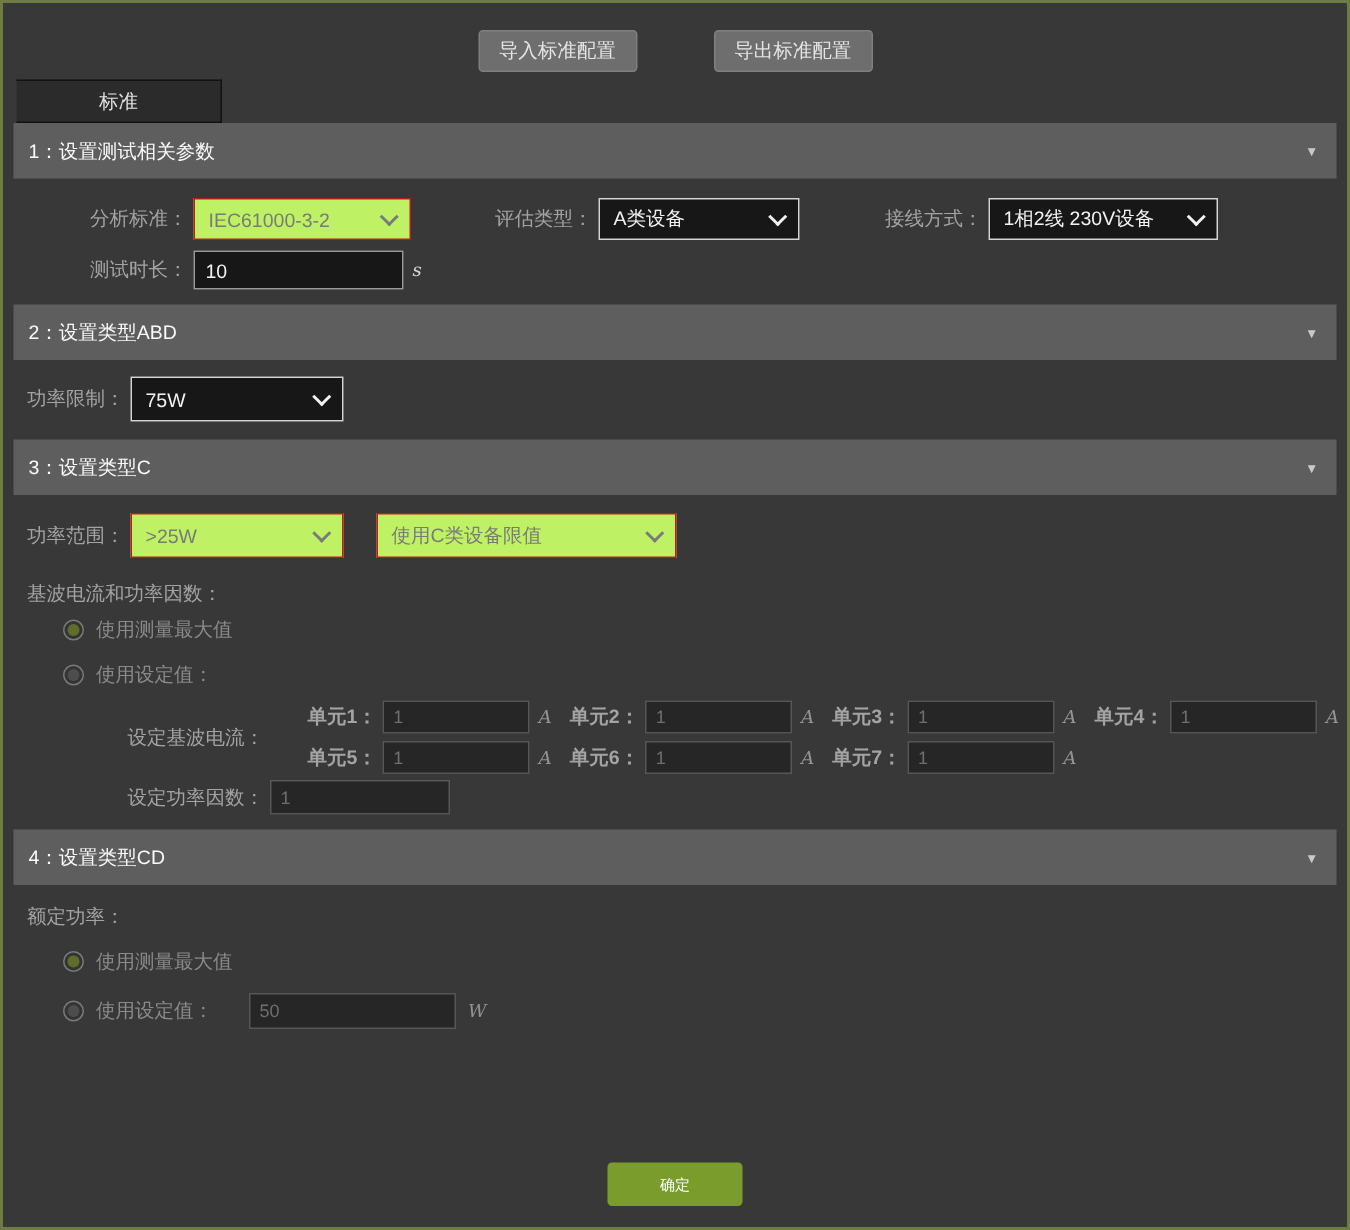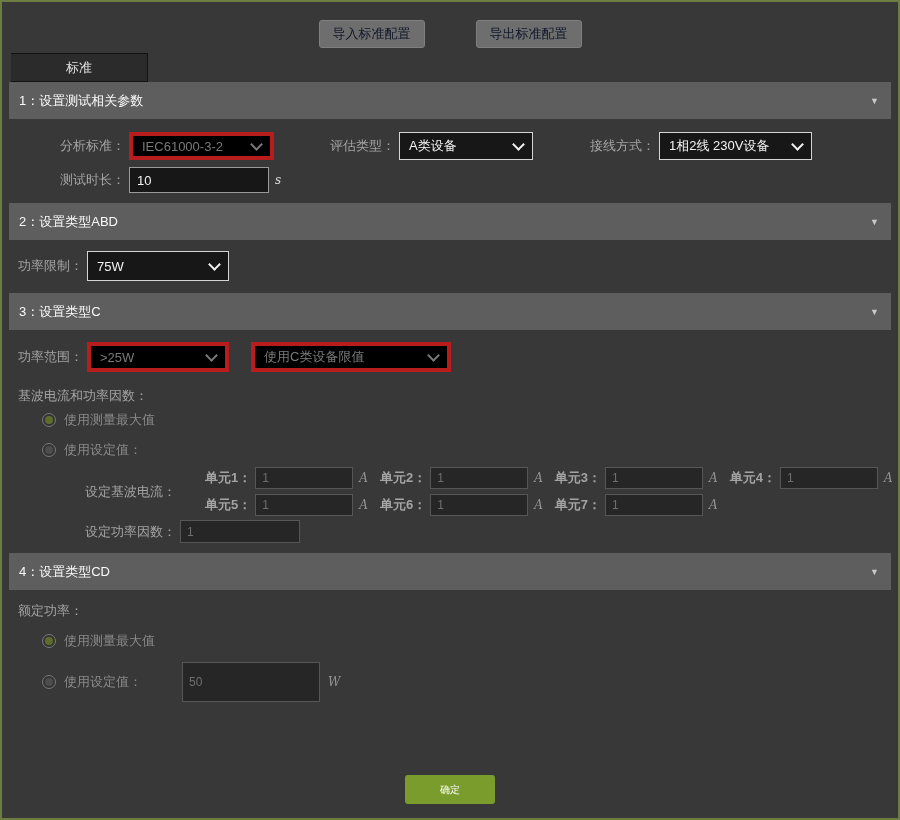--- a/index.html
+++ b/index.html
@@ -11,42 +11,42 @@
   }
   
   .titlebar{height:30px;background:#fdfdfd;display:flex;align-items:center;
     padding-left:10px;color:#1a1a1a;font-size:13px;position:relative;}
   .close-btn{position:absolute;right:0;top:0;width:37px;height:30px;background:#ebebe9;
     border:none;font-size:16px;color:#3a3a3a;cursor:pointer;line-height:30px;text-align:center;padding:0;}
   
   .wrap{padding:0 7px;}
   
   .toolbar-row{margin-top:18px;height:28px;display:flex;justify-content:center;gap:51px;}
-  .gbtn{background:#6e6e6e;color:#0f172a;border:1px solid #7f7f7f;border-radius:3px;
+  .gbtn{background:#6e6e6e;color:#e5e5e5;border:1px solid #7f7f7f;border-radius:3px;
     font-size:13px;padding:0 13px;height:28px;cursor:pointer;
     font-family:"Liberation Sans","DejaVu Sans",sans-serif;}
   
   .tabs{margin-top:5px;margin-left:2px;display:flex;height:29px;}
   .tab{width:137px;display:flex;align-items:center;justify-content:center;
     font-size:13px;border:1px solid #121212;box-sizing:border-box;cursor:pointer;}
   .tab.active{background:#9c9c9c;color:#1c1c1c;}
   .tab.inactive{background:#2b2b2b;color:#e2e2e2;border-left:none;}
   
   .sec-h{height:37px;background:#5e5e5e;display:flex;align-items:center;
     justify-content:space-between;padding:0 12px 0 10px;color:#fafafa;font-size:13px;}
   .arrow{color:#c9c9c9;font-size:9px;}
   
   .lbl{color:#a3a3a3;font-size:13px;white-space:nowrap;}
   .lbl.dis{color:#8a8a8a;}
   .row{display:flex;align-items:center;}
   
   .combo{display:flex;align-items:center;justify-content:space-between;
     padding:0 9px;height:28px;box-sizing:border-box;font-size:13px;}
   .combo.en{background:#171717;border:1px solid #d4d4d4;color:#f2f2f2;}
-  .combo.dis{background:#000000;border:4px solid #b91c1c;color:#7a7a7a;}
+  .combo.dis{background:#bef264;border:1px solid #b91c1c;color:#7a7a7a;}
   .combo.tall{height:30px;}
   .chev{width:7px;height:7px;border-right:2px solid currentColor;border-bottom:2px solid currentColor;
     transform:rotate(45deg);margin-left:8px;margin-top:-4px;flex:none;}
   
   .tinput{background:#171717;border:1px solid #9a9a9a;color:#f2f2f2;height:26px;
     padding:0 7px;box-sizing:border-box;font-size:13px;
     font-family:"Liberation Sans","DejaVu Sans",sans-serif;}
   .dinput{background:#262626;border:1px solid #565656;color:#6f6f6f;height:22px;
     padding:0 6px;box-sizing:border-box;font-size:12px;
     font-family:"Liberation Sans","DejaVu Sans",sans-serif;}
@@ -224,21 +224,21 @@
         <div class="row" style="margin:12px 0 0 9px;">
           <span class="lbl">额定功率：</span>
         </div>
         <div class="row" style="margin:12px 0 0 33px;">
           <span class="radio sel"></span>
           <span class="lbl dis" style="margin-left:8px;">使用测量最大值</span>
         </div>
         <div class="row" style="margin:12px 0 0 33px;">
           <span class="radio"></span>
           <span class="lbl dis" style="margin-left:8px;">使用设定值：</span>
-          <input class="dinput" style="width: 138px; height: 40px; margin-left: 40px;" value="50">
+          <input class="dinput" style="width: 138px; height: 24px; margin-left: 24px;" value="50">
           <span class="unit" style="margin-left:8px;">W</span>
         </div>
       </div>
     </div>
 
   </div>
 
   <div class="footer">
     <button class="ok-btn">确定</button>
   </div>

